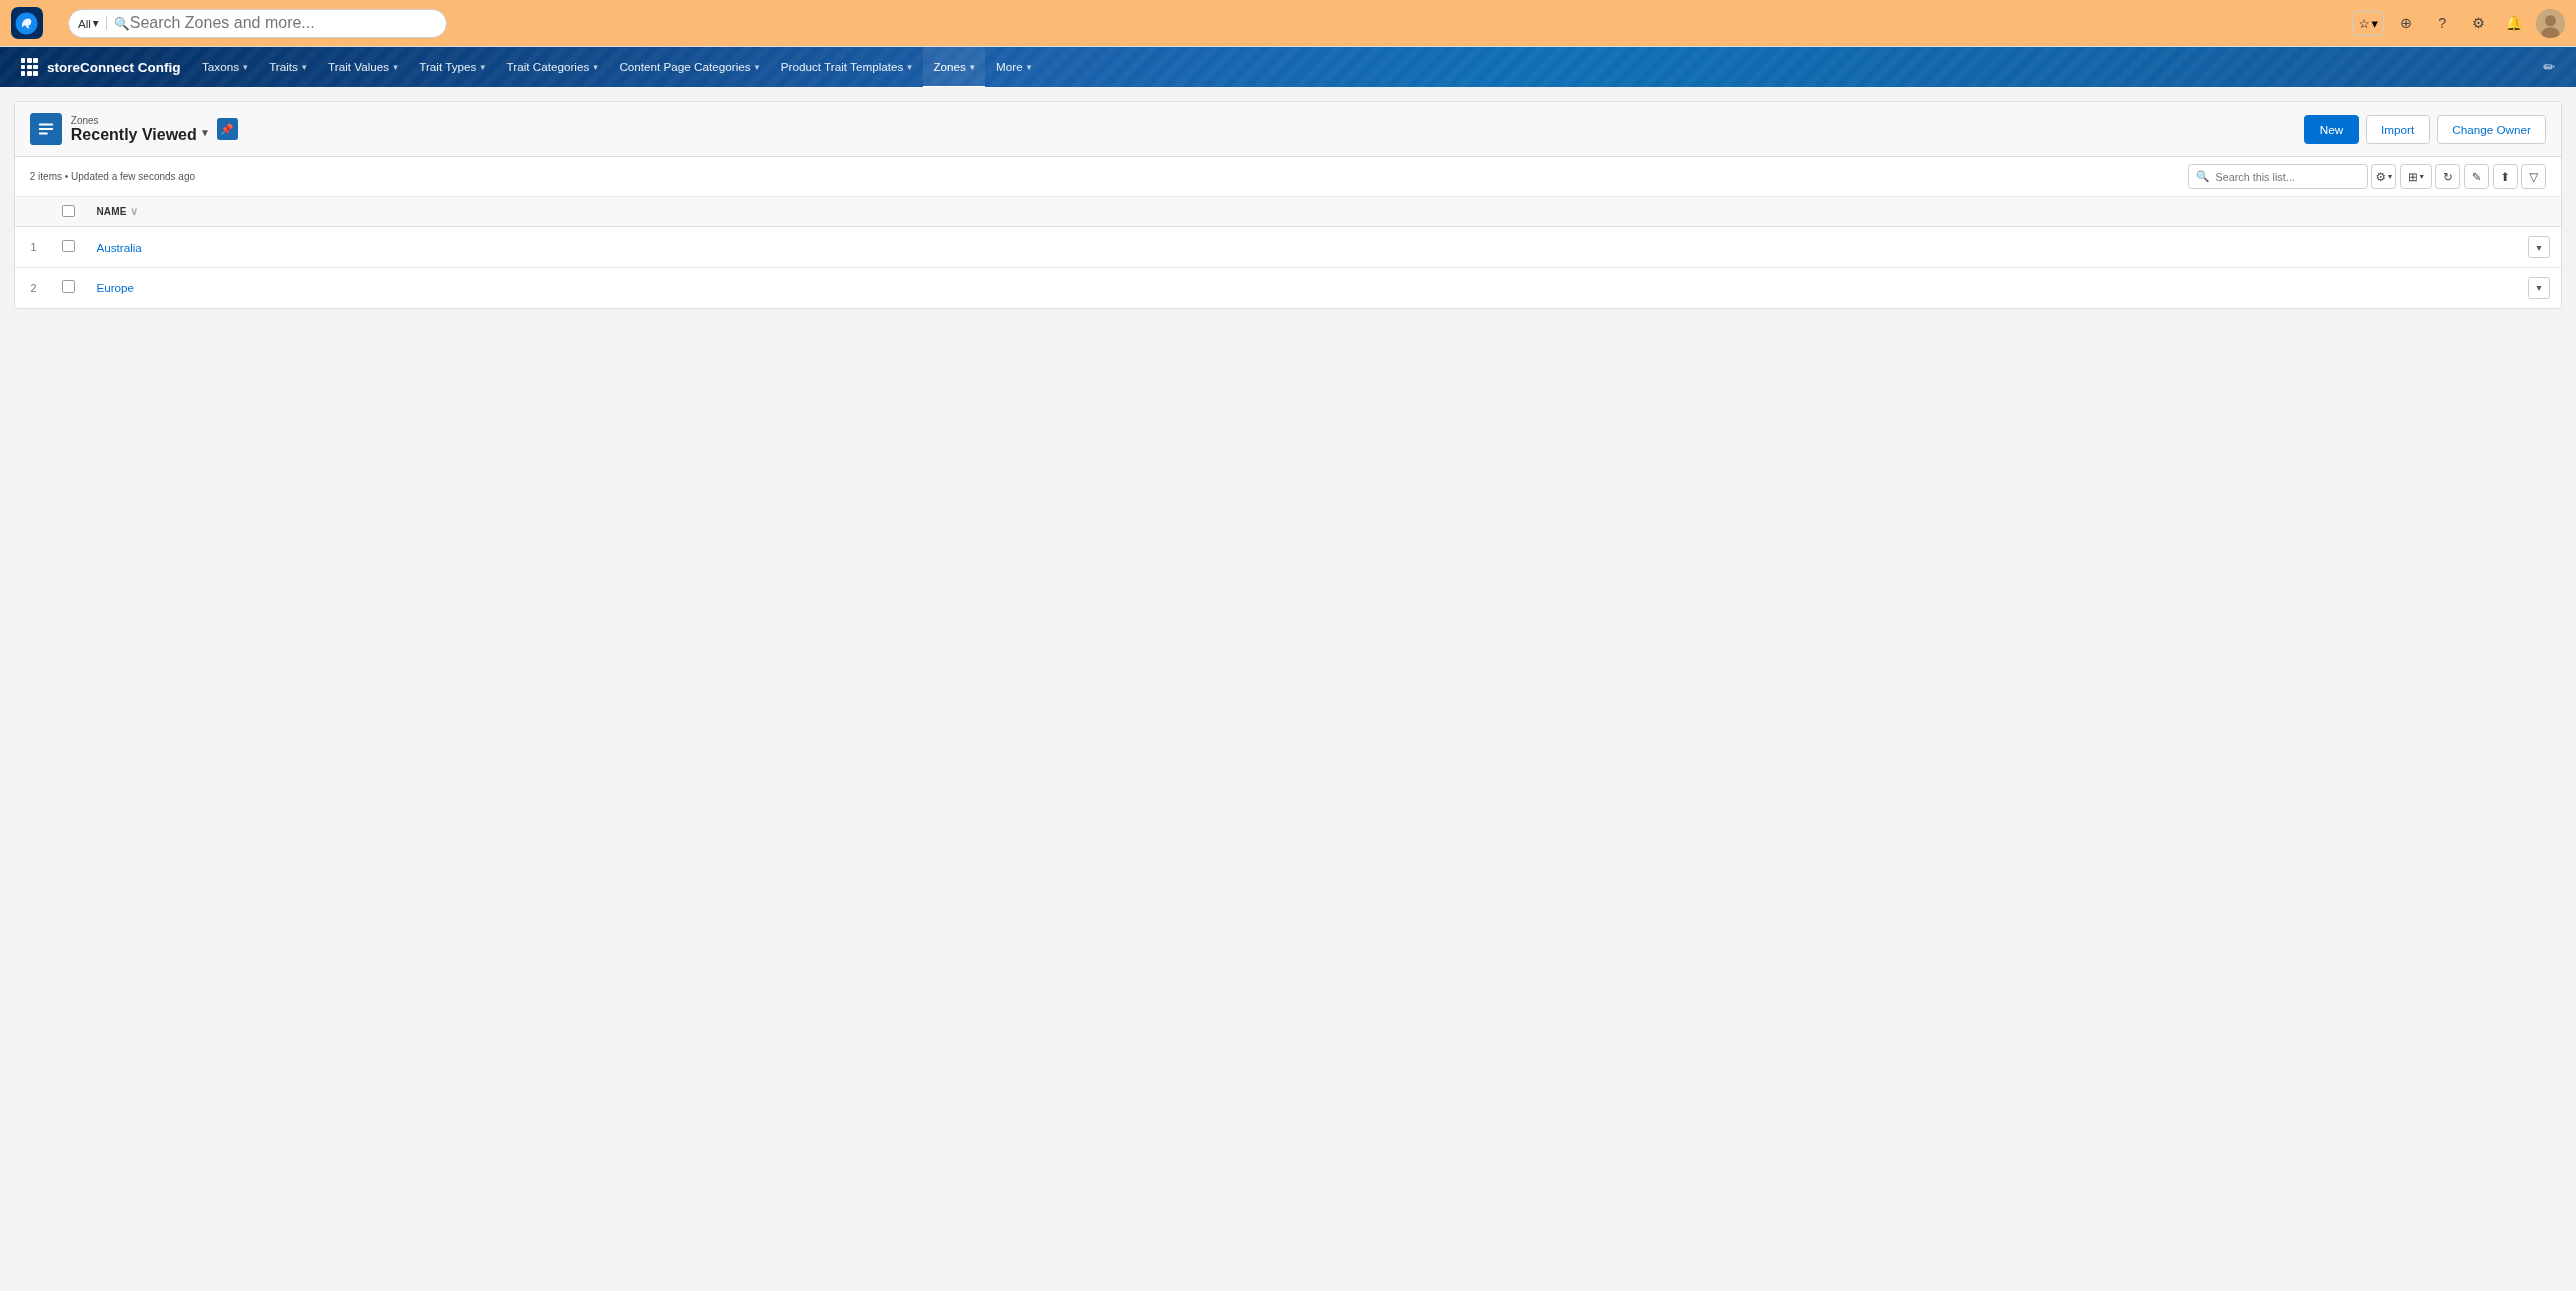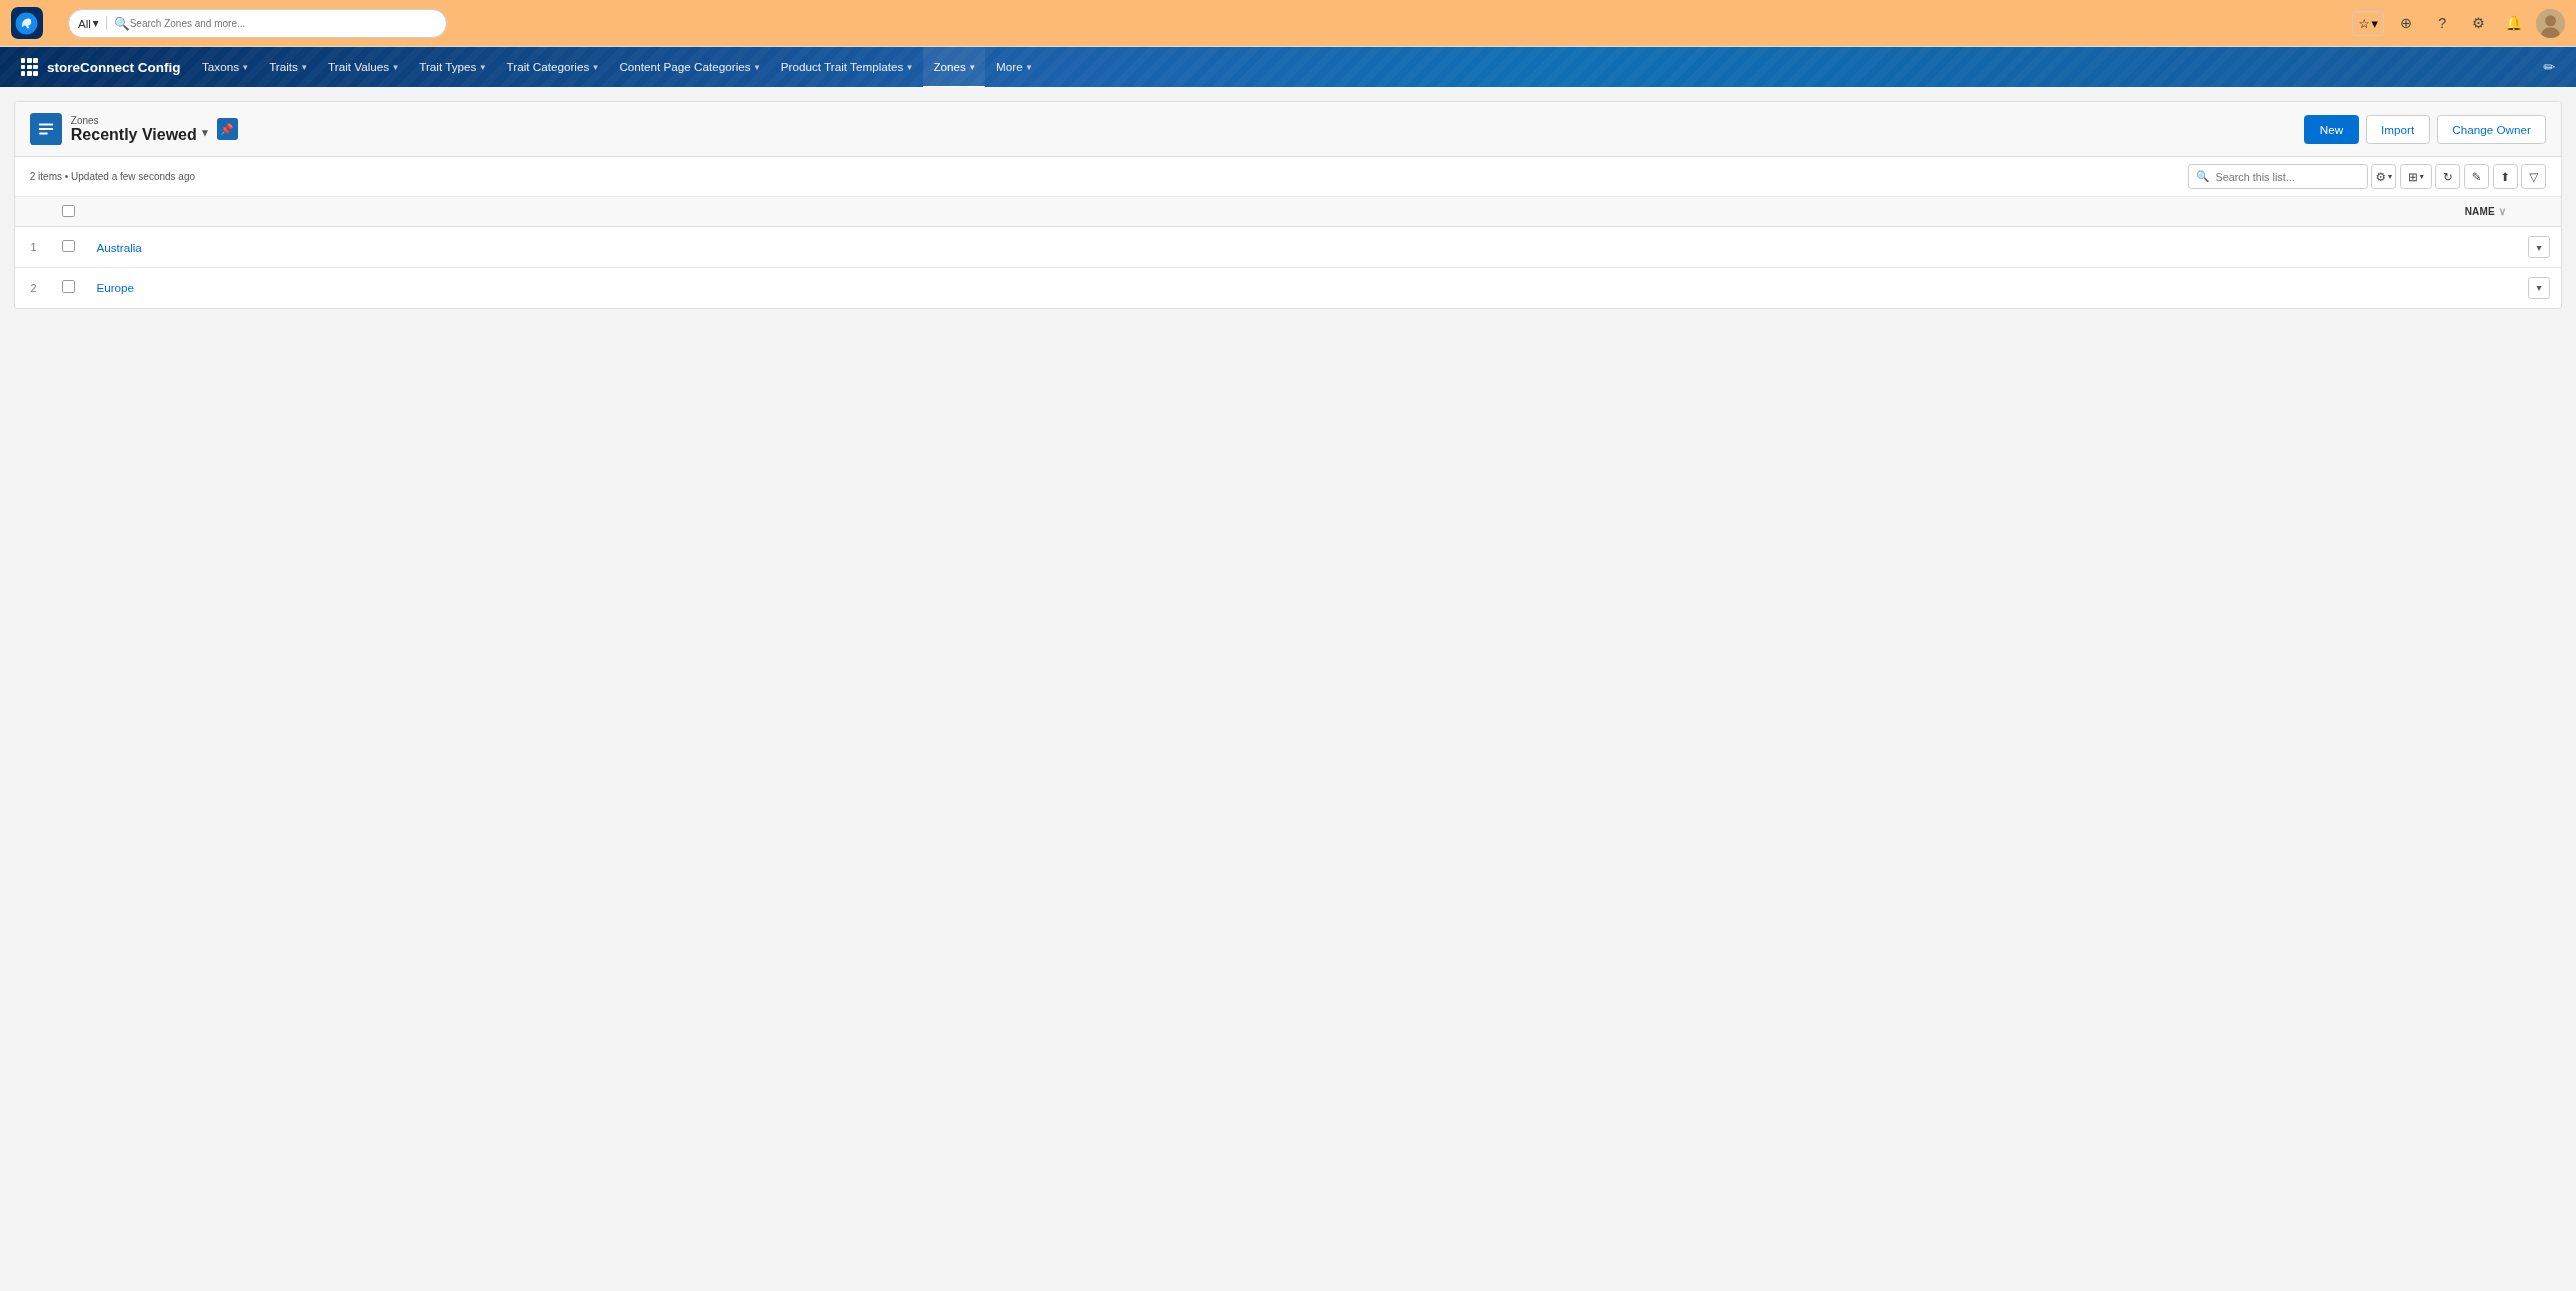--- a/index.html
+++ b/index.html
@@ -33,21 +33,21 @@
       border: 0.9px solid #ccc;
       border-radius: 18px;
       padding: 0 9px;
       height: 29px;
       flex: 1;
       max-width: 379px;
       margin: 0 10.8px;
       background: #fff;
     }
     .topbar-search input {
-      border: none; outline: none; flex: 1; font-size: 10px; color: #444;
+      border: none; outline: none; flex: 1; font-size: 16px; color: #444;
       background: transparent;
     }
     .search-scope {
       display: flex; align-items: center; gap: 1.8px;
       font-size: 11.7px; color: #333;
       padding-right: 7.2px;
       border-right: 0.9px solid #ccc;
       margin-right: 7.2px;
       cursor: pointer;
     }
@@ -318,21 +318,21 @@
       font-size: 10.8px;
     }
     .list-table tbody tr:last-child td { border-bottom: none; }
 
     .row-link {
       color: #0070d2;
       cursor: pointer;
     }
 
     .header-sort {
-      display: flex; align-items: center; justify-content: flex-end; gap: 3.6px;
+      display: flex; align-items: center; justify-content: flex-start; gap: 3.6px;
     }
     .sort-icon { color: #aaa; font-size: 10.8px; }
 
     
     .checkbox-custom {
       width: 12.6px; height: 12.6px;
       border: 1.4px solid #999;
       border-radius: 1.8px;
       background: #fff;
       display: inline-block;

